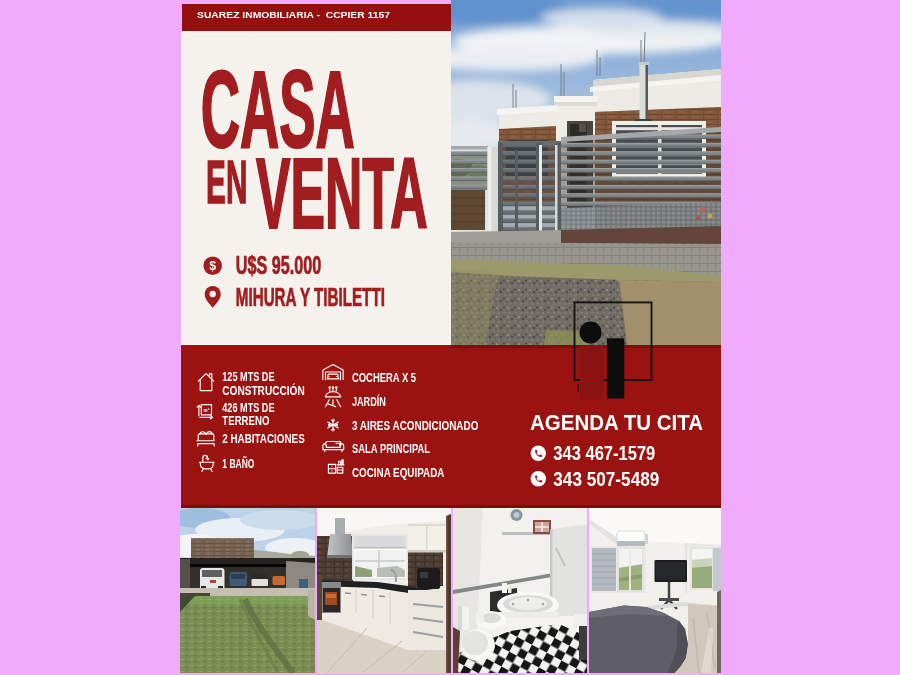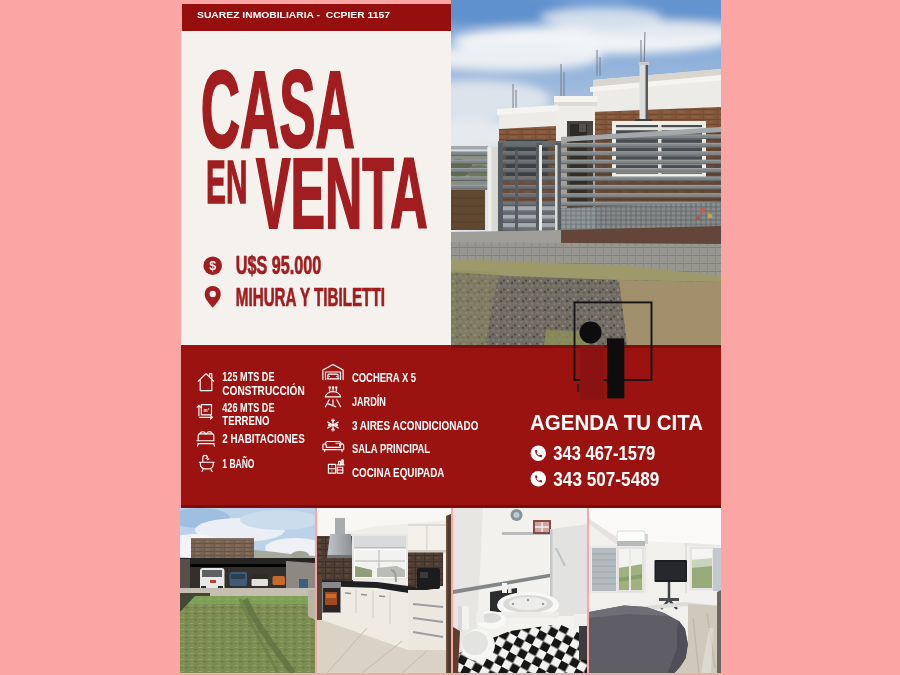--- a/index.html
+++ b/index.html
@@ -1,16 +1,16 @@
 <!DOCTYPE html>
 <html><head>
 <meta charset="utf-8">
 <style>
 html,body{margin:0;padding:0;background:#fff;}
-#page{position:relative;width:900px;height:675px;background:#fca5a5;overflow:hidden;font-family:"Liberation Sans",sans-serif;}
+#page{position:relative;width:900px;height:675px;background:#f0abfc;overflow:hidden;font-family:"Liberation Sans",sans-serif;}
 .abs{position:absolute;}
 #banner{left:182px;top:4px;width:269px;height:27px;background:#940F0E;}
 #card{left:181px;top:31px;width:270px;height:314px;background:#F5F2ED;}
 #band{left:181px;top:343px;width:540px;height:165px;background:#9A1311;}
 #bandline{left:181px;top:505px;width:540px;height:3px;background:#7A0C0C;}
 svg{display:block;}
 </style>
 </head>
 <body>
 <div id="page">

